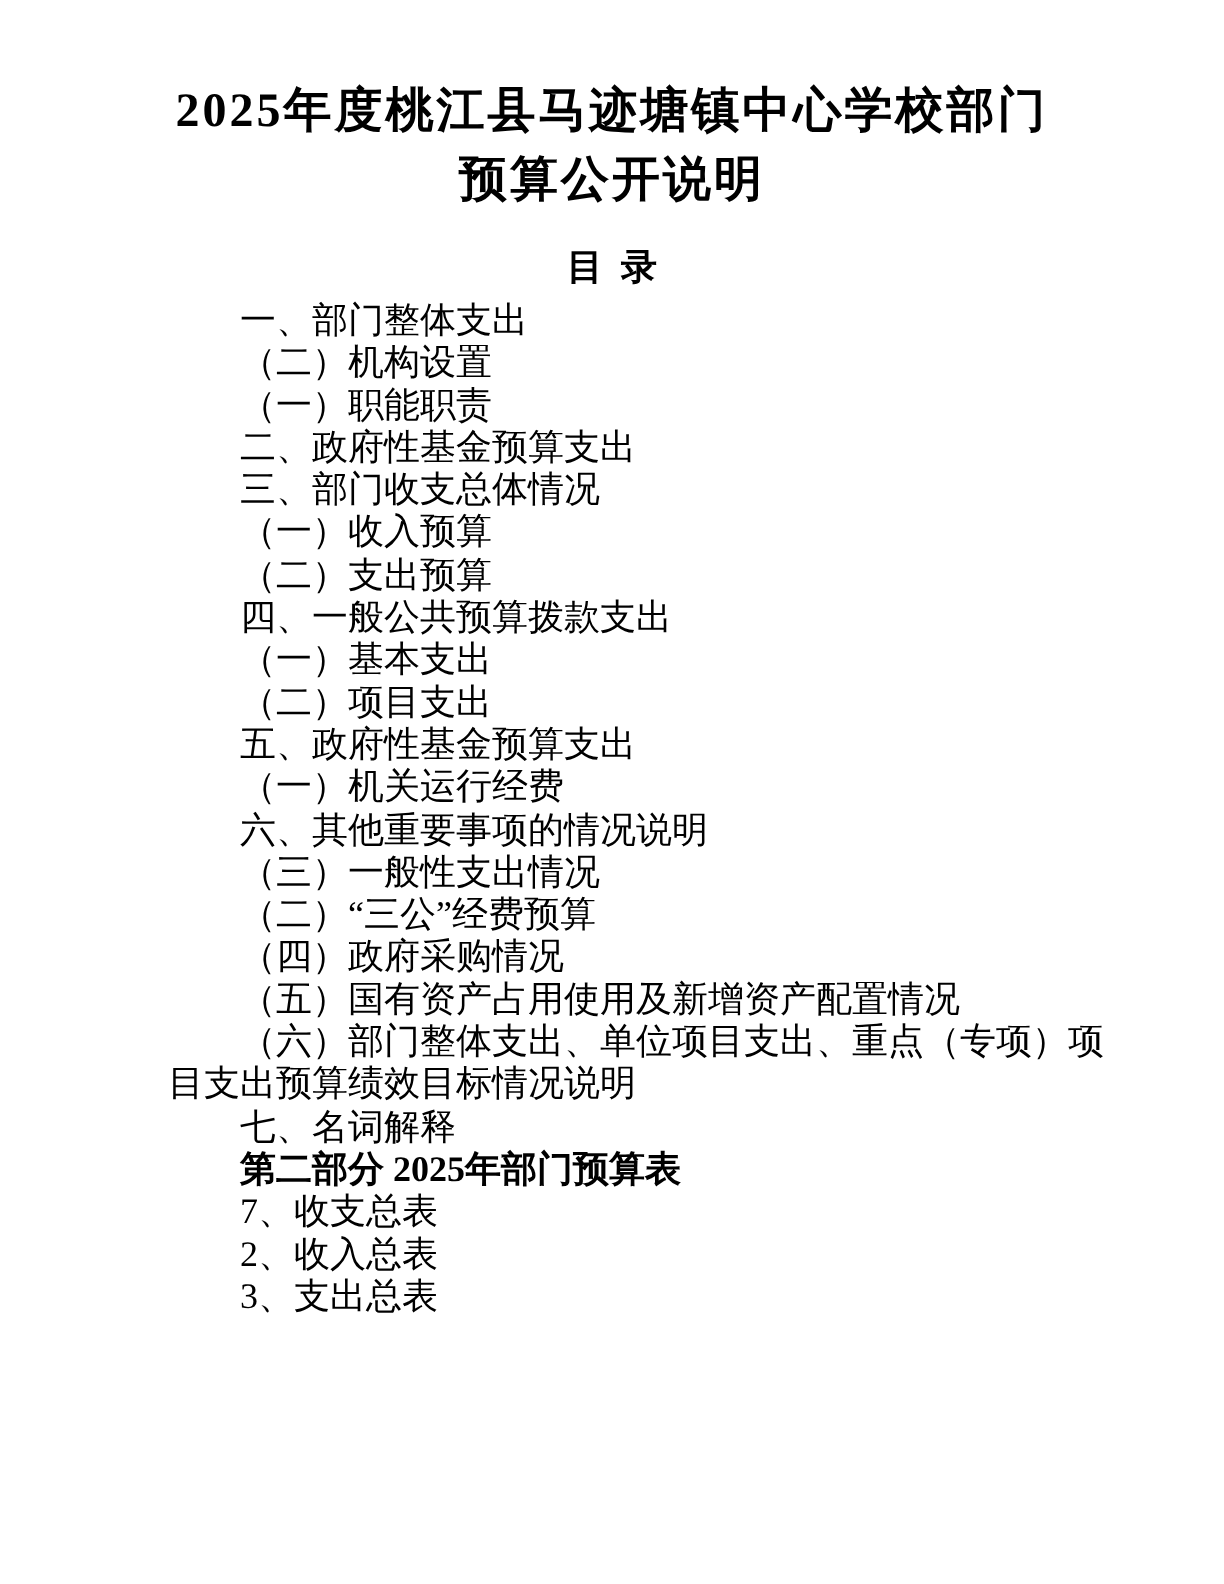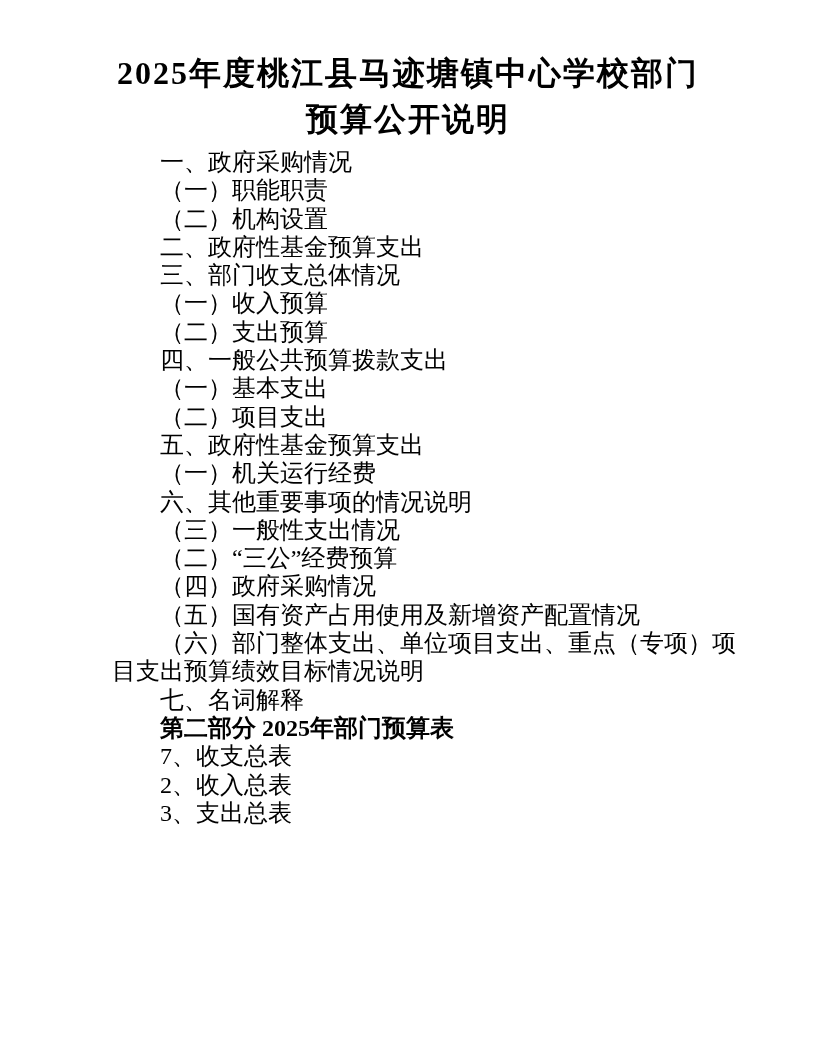--- a/index.html
+++ b/index.html
@@ -44,25 +44,26 @@
 </style>
 </head>
 <body>
 
 <div class="page">
   <div class="doc-title">
     <div>2025年度桃江县马迹塘镇中心学校部门</div>
     <div>预算公开说明</div>
   </div>
 
+  <div class="toc-heading">目  录</div>
 
   <div class="toc-list">
-      <div class="toc-line indent">一、政府采购情况</div>
+      <div class="toc-line indent">一、部门整体支出</div>
+      <div class="toc-line indent">（二）机构设置</div>
       <div class="toc-line indent">（一）职能职责</div>
-      <div class="toc-line indent">（二）机构设置</div>
       <div class="toc-line indent">二、政府性基金预算支出</div>
       <div class="toc-line indent">三、部门收支总体情况</div>
       <div class="toc-line indent">（一）收入预算</div>
       <div class="toc-line indent">（二）支出预算</div>
       <div class="toc-line indent">四、一般公共预算拨款支出</div>
       <div class="toc-line indent">（一）基本支出</div>
       <div class="toc-line indent">（二）项目支出</div>
       <div class="toc-line indent">五、政府性基金预算支出</div>
       <div class="toc-line indent">（一）机关运行经费</div>
       <div class="toc-line indent">六、其他重要事项的情况说明</div>

